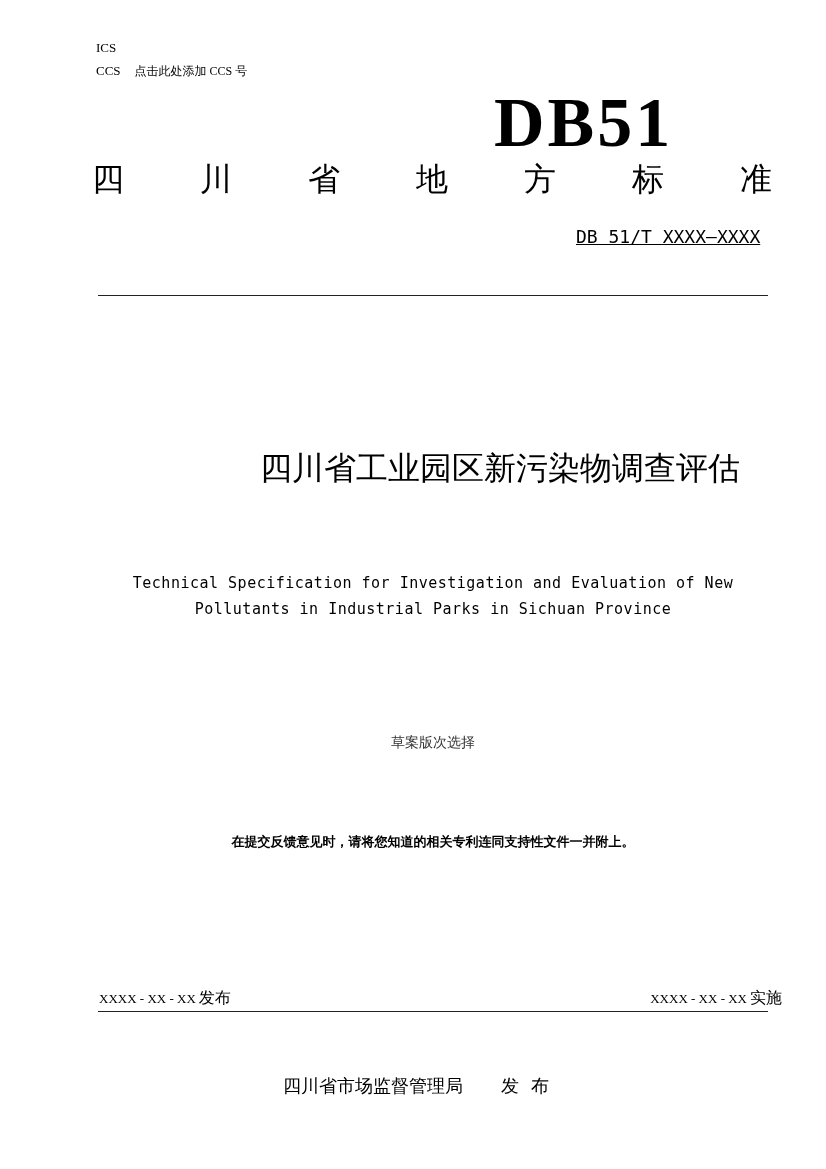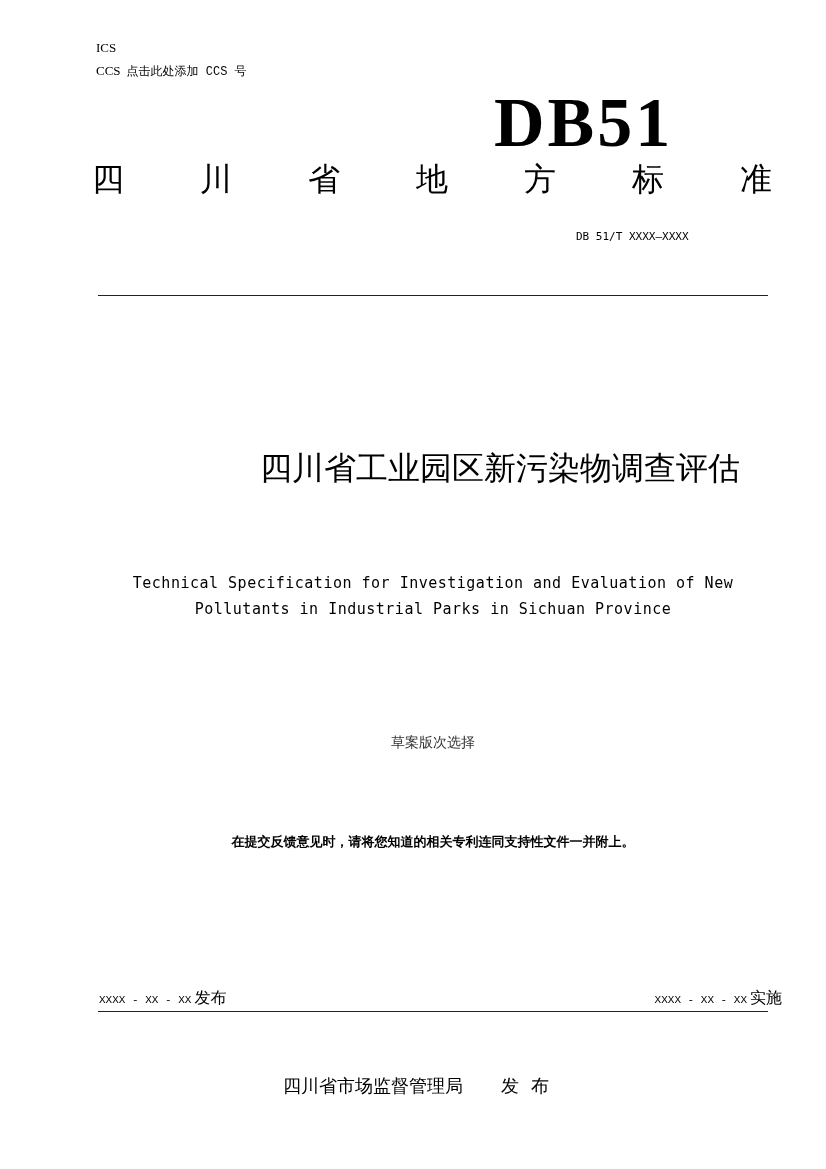--- a/index.html
+++ b/index.html
@@ -20,23 +20,23 @@
     .ics, .ccs {
       font-family: "Liberation Serif", "DejaVu Serif", serif;
       font-size: 13px;
       line-height: 15px;
       left: 96px;
       white-space: nowrap;
     }
     .ics { top: 40px; }
     .ccs { top: 63px; }
     .ccs .ccs-hint {
-      font-family: Liberation Mono, monospace;
+      font-family: Liberation Serif, serif;
       font-size: 12px;
-      margin-left: 6px;
+      margin-left: 14px;
     }
 
     .db-logo {
       left: 494px;
       top: 68px;
       font-family: "Liberation Serif", "DejaVu Serif", serif;
       font-weight: bold;
       font-size: 70px;
       line-height: 70px;
       letter-spacing: 3px;
@@ -51,23 +51,24 @@
       justify-content: space-between;
       font-size: 32px;
       line-height: 44px;
     }
     .std-type span { display: inline-block; }
 
     .std-number {
       left: 576px;
       top: 228px;
       font-family: "DejaVu Sans Mono", "Liberation Mono", monospace;
-      font-size: 11px;
+      font-size: 18px;
       line-height: 18px;
       white-space: nowrap;
+      text-decoration: underline;
     }
 
     .rule {
       left: 98px;
       width: 670px;
       height: 0;
       border-top: 1.5px solid #222222;
     }
     .rule-top { top: 295px; }
     .rule-bottom { top: 1011px; }
@@ -117,22 +118,22 @@
 
     .issue-date, .impl-date {
       top: 987px;
       font-size: 16px;
       line-height: 22px;
       white-space: nowrap;
     }
     .issue-date { left: 99px; }
     .impl-date { right: 44px; text-align: center; }
     .date-val {
-      font-family: Liberation Mono, monospace;
-      font-size: 11px;
+      font-family: Liberation Serif, serif;
+      font-size: 13px;
     }
     .date-suffix { margin-left: 3px; }
 
     .publisher {
       left: 283px;
       top: 1074px;
       font-size: 18px;
       line-height: 24px;
       white-space: nowrap;
     }

